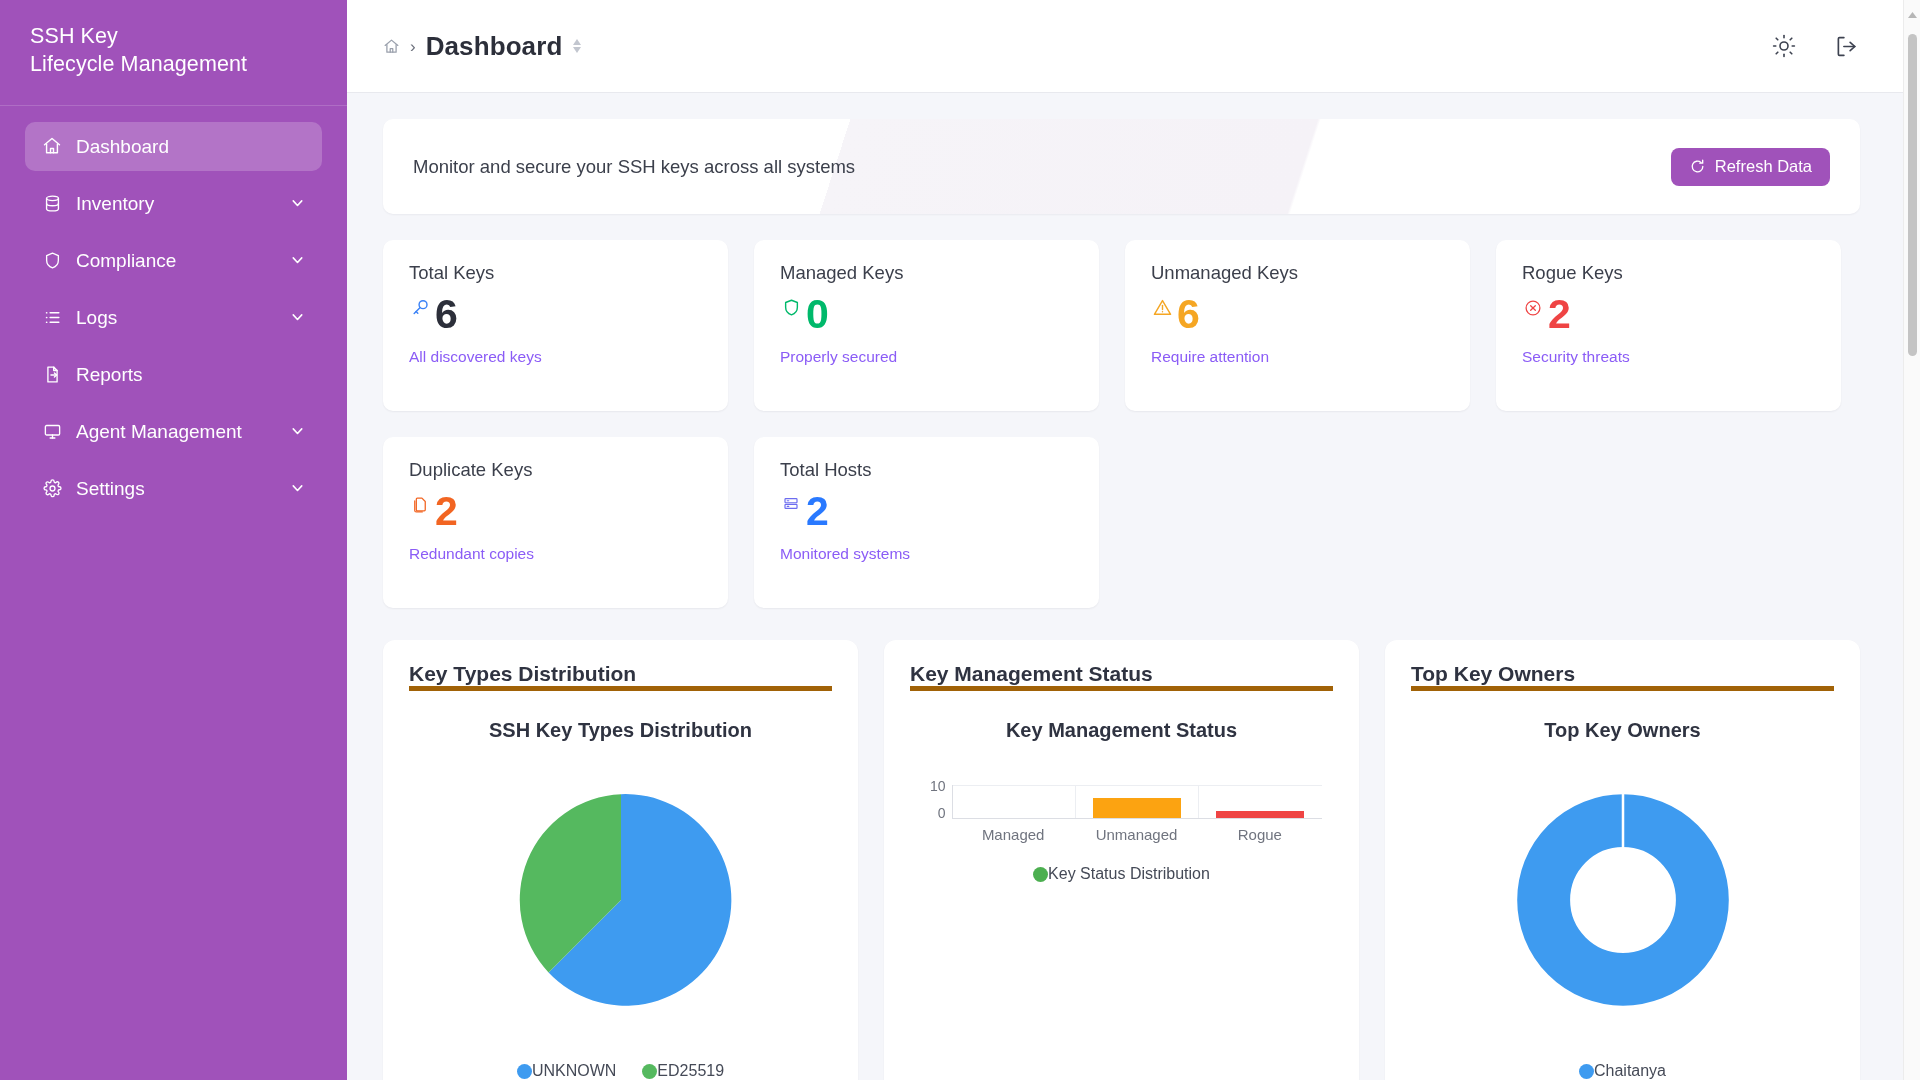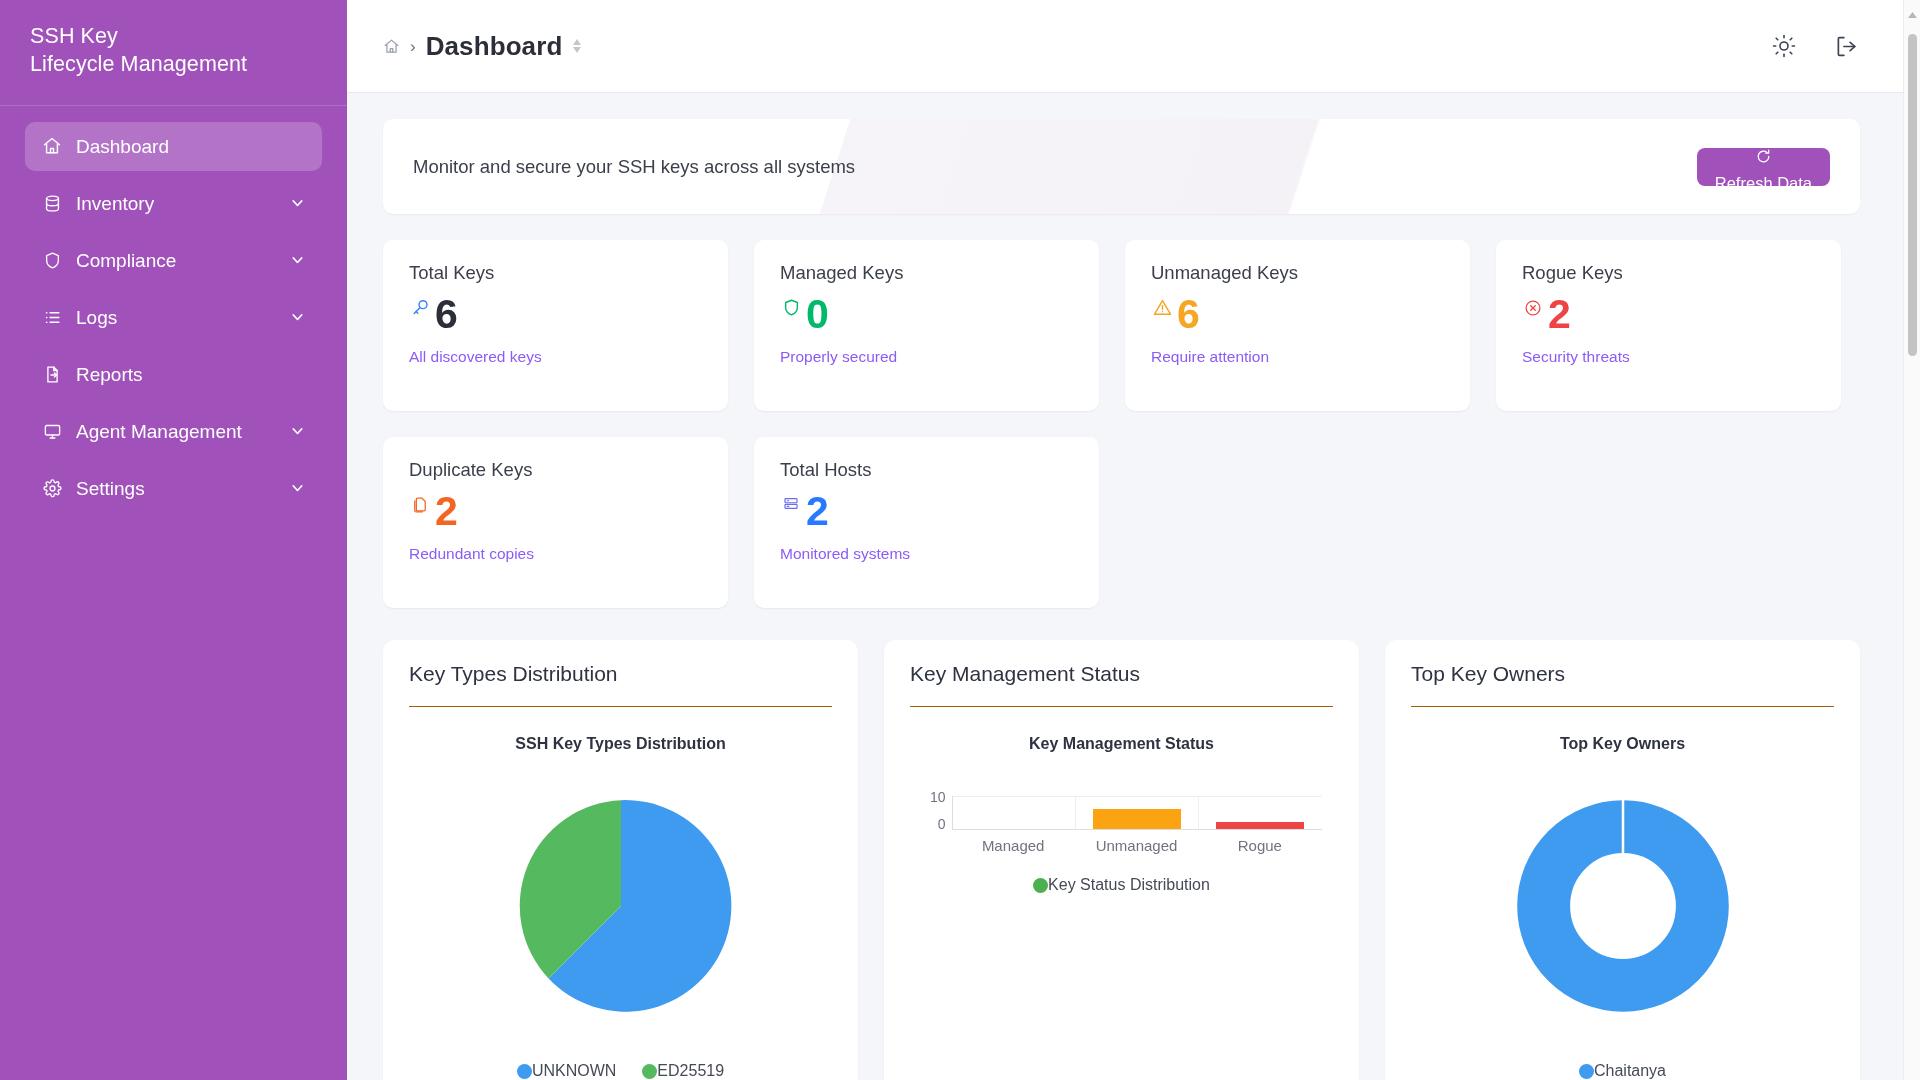--- a/index.html
+++ b/index.html
@@ -81,21 +81,21 @@
     background: linear-gradient(108deg, rgba(255,255,255,0) 0%, rgba(255,255,255,0) 31%, #f6f4f8 31%, #f5f2f7 62%, rgba(255,255,255,0) 62.2%);
   }
   .banner-text { font-size: 18.5px; color: #3c404c; position:relative; z-index:2; }
   .refresh-btn {
     position: relative; z-index: 2;
     margin-left: auto;
     display: flex; align-items: center; gap: 9px;
     background: #a052ba; color: #fff;
     border: none; border-radius: 8px;
     height: 38px; padding: 0 18px;
-    font-size: 16.5px; font-family: inherit; cursor: pointer; flex-direction: column;
+    font-size: 16.5px; font-family: inherit; cursor: pointer;
   }
 
   
   .cards-row { display: flex; gap: 26px; margin-top: 26px; }
   .stat-card {
     background: #fff; border-radius: 10px;
     width: 345px; height: 171px;
     padding: 22px 26px 0 26px;
     box-shadow: 0 1px 2px rgba(22,25,40,0.06);
     display: flex; flex-direction: column;
@@ -109,22 +109,22 @@
   
   .panels-row { display: flex; gap: 26px; margin-top: 32px; }
   .panel {
     background: #fff; border-radius: 12px;
     flex: 1 1 0; min-width:0;
     padding: 22px 26px 20px 26px;
     box-shadow: 0 1px 2px rgba(22,25,40,0.06);
     height: 460px;
     display:flex; flex-direction:column;
   }
-  .panel-title { font-size: 21px; font-weight: 400; color: #2f3341; padding-bottom: 20px; border-bottom: 1px solid #a16207; }
-  .chart-title { text-align: center; font-size: 16px; font-weight: 700; color: #2f3341; margin-top: 28px; }
+  .panel-title { font-size: 21px; font-weight: 700; color: #2f3341; padding-bottom: 0; border-bottom: 5px solid #a16207; }
+  .chart-title { text-align: center; font-size: 20px; font-weight: 700; color: #2f3341; margin-top: 28px; }
   .chart-body { flex:1 1 auto; display:flex; flex-direction:column; align-items:center; justify-content:center; }
 
   .legend { display: flex; justify-content: center; gap: 26px; margin-top: 4px; }
   .legend-item { display: flex; align-items: center; }
   .legend-dot { width: 15px; height: 15px; border-radius: 50%; flex:0 0 15px; }
   .legend-text { font-size: 16px; color: #454a57; }
 
   
   .bar-wrap { width: 400px; margin: 22px auto 0 auto; }
   .bar-chart { display: flex; margin-top: 43px; }

